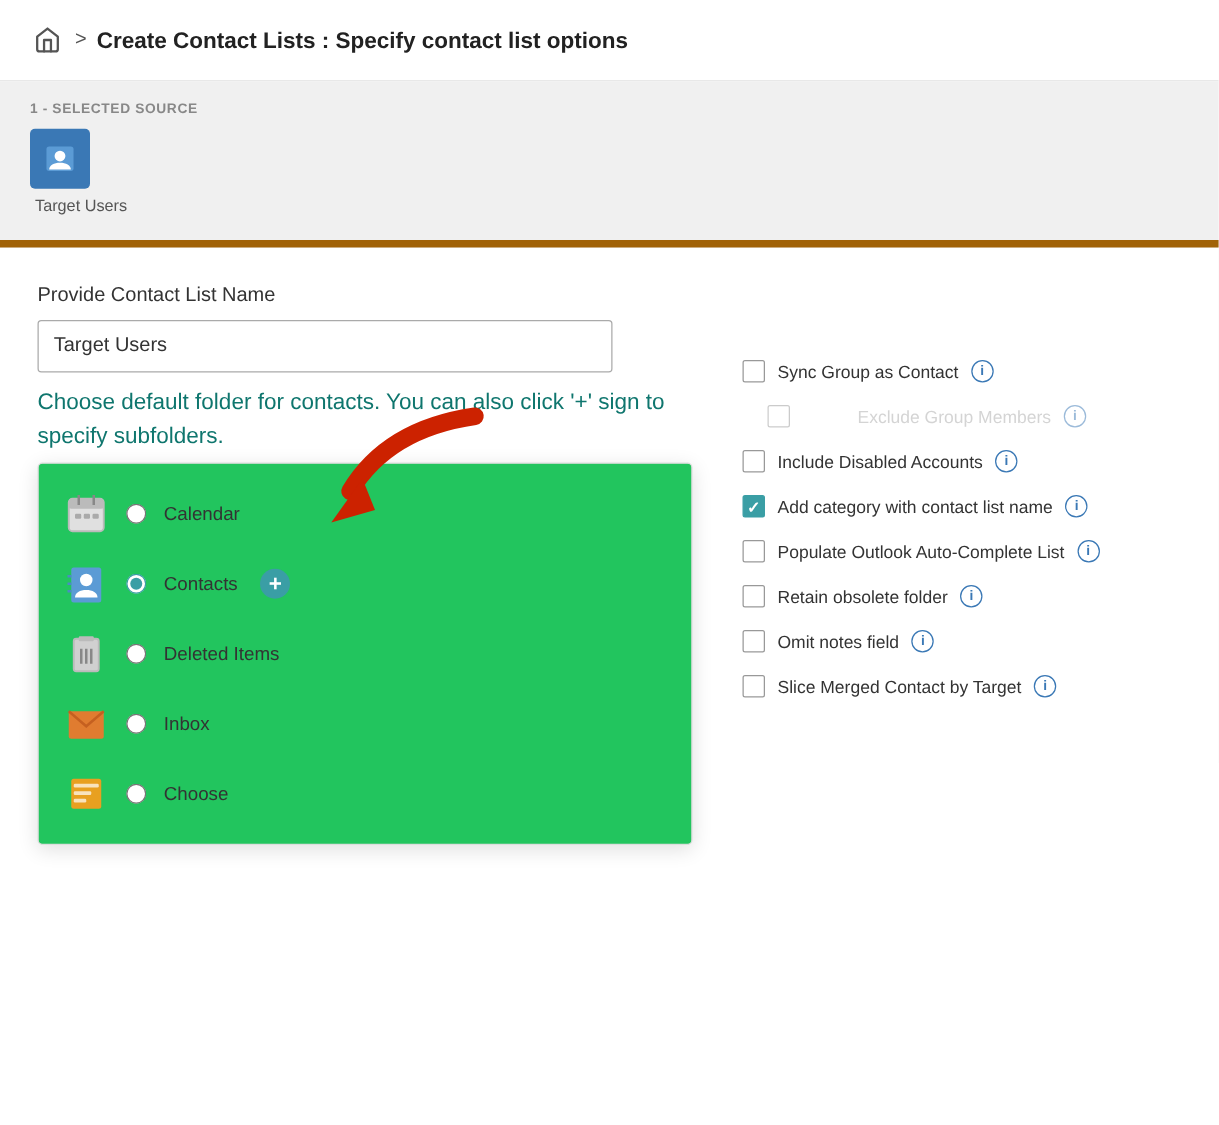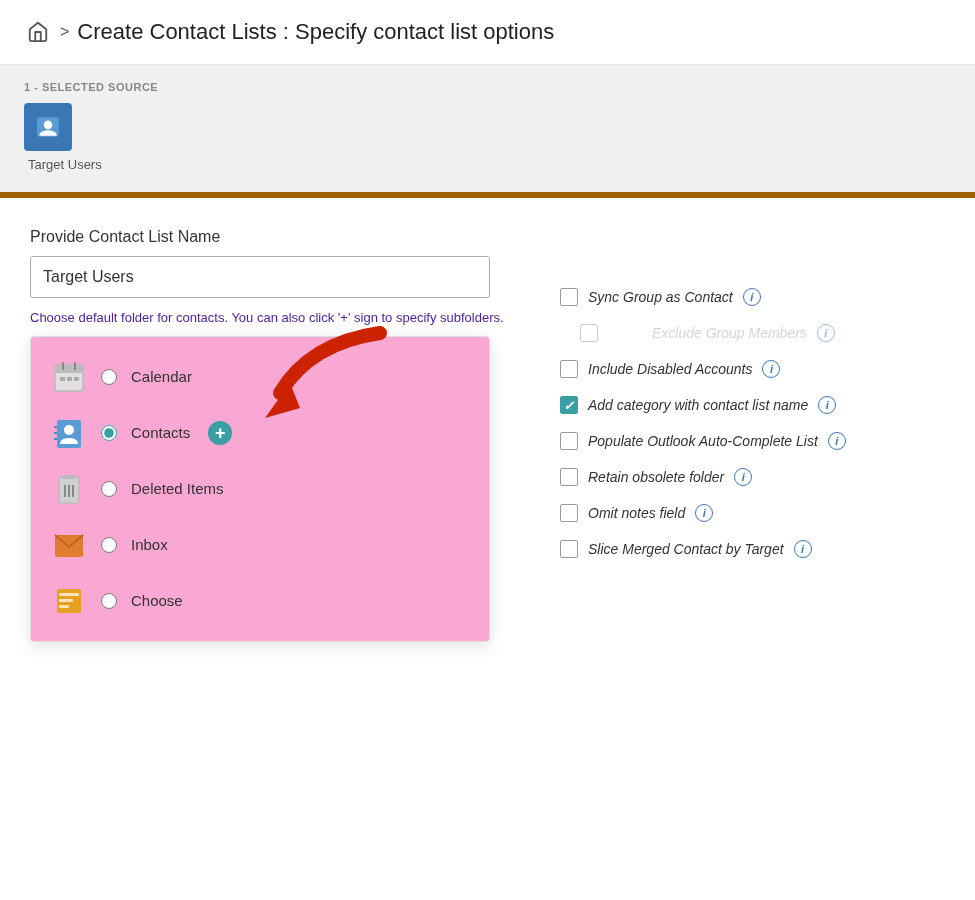--- a/index.html
+++ b/index.html
@@ -34,22 +34,22 @@
       justify-content: center;
       color: #555;
       font-size: 18px;
     }
     .breadcrumb-sep {
       color: #555;
       font-size: 16px;
       font-weight: 400;
     }
     .breadcrumb-title {
-      font-size: 22px;
-      font-weight: 400;
+      font-size: 18px;
+      font-weight: 700;
       color: #222;
     }
 
     
     .selected-source {
       background: #f0f0f0;
       padding: 16px 24px 20px;
       border-bottom: 6px solid #a16207;
     }
     .selected-source-label {
@@ -94,21 +94,20 @@
     }
 
     .left-panel {
       flex: 0 0 490px;
       position: relative;
     }
 
     .right-panel {
       flex: 1;
       padding-top: 60px;
-      font-style: italic;
     }
 
     
     .field-label {
       font-size: 16px;
       color: #333;
       margin-bottom: 10px;
       font-weight: 400;
     }
 
@@ -119,43 +118,43 @@
       border-radius: 3px;
       padding: 8px 12px;
       font-size: 16px;
       color: #333;
       outline: none;
       background: #fff;
     }
 
     .helper-text {
       margin-top: 10px;
-      font-size: 13px;
-      color: #4c1d95;
+      font-size: 18px;
+      color: #0f766e;
       line-height: 1.5;
     }
 
     
     .arrow-overlay {
       position: absolute;
       top: 95px;
       left: 220px;
       width: 140px;
       height: 110px;
       pointer-events: none;
     }
 
     
     .dropdown-panel {
-      background: #f9a8d4;
+      background: #22c55e;
       border: 1px solid #ddd;
       border-radius: 4px;
       box-shadow: 0 4px 16px rgba(0,0,0,0.12);
       padding: 12px 0;
-      width: 460px;
+      width: 524px;
       margin-top: 8px;
     }
 
     .dropdown-item {
       display: flex;
       align-items: center;
       padding: 10px 20px;
       gap: 14px;
       cursor: pointer;
     }

